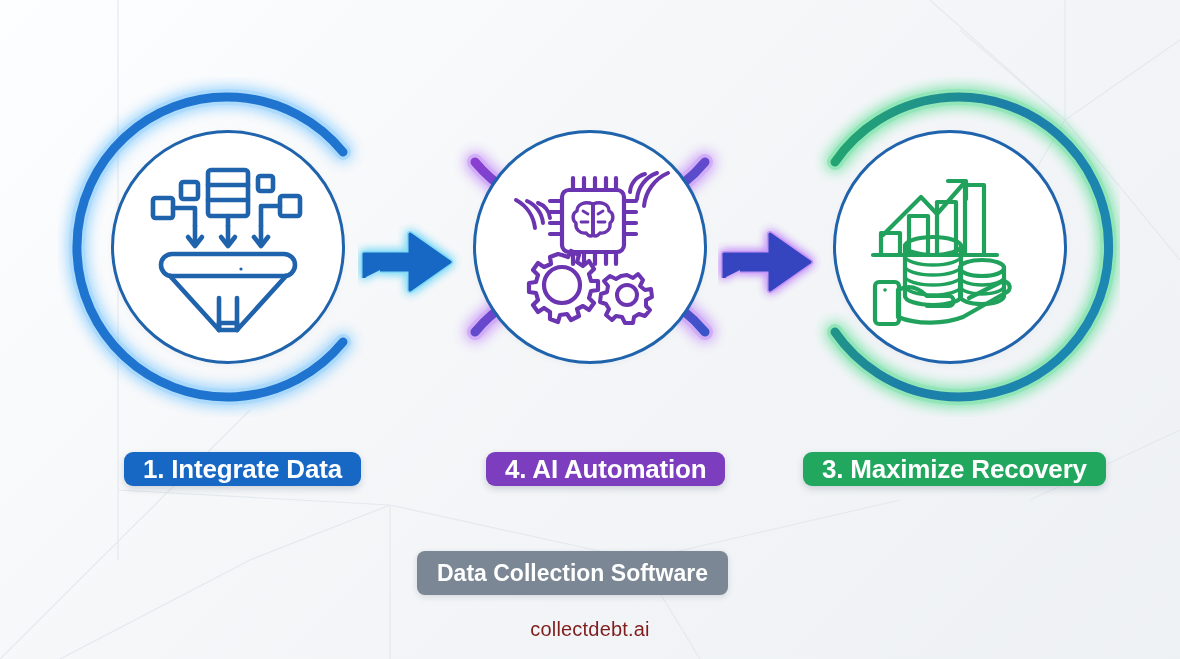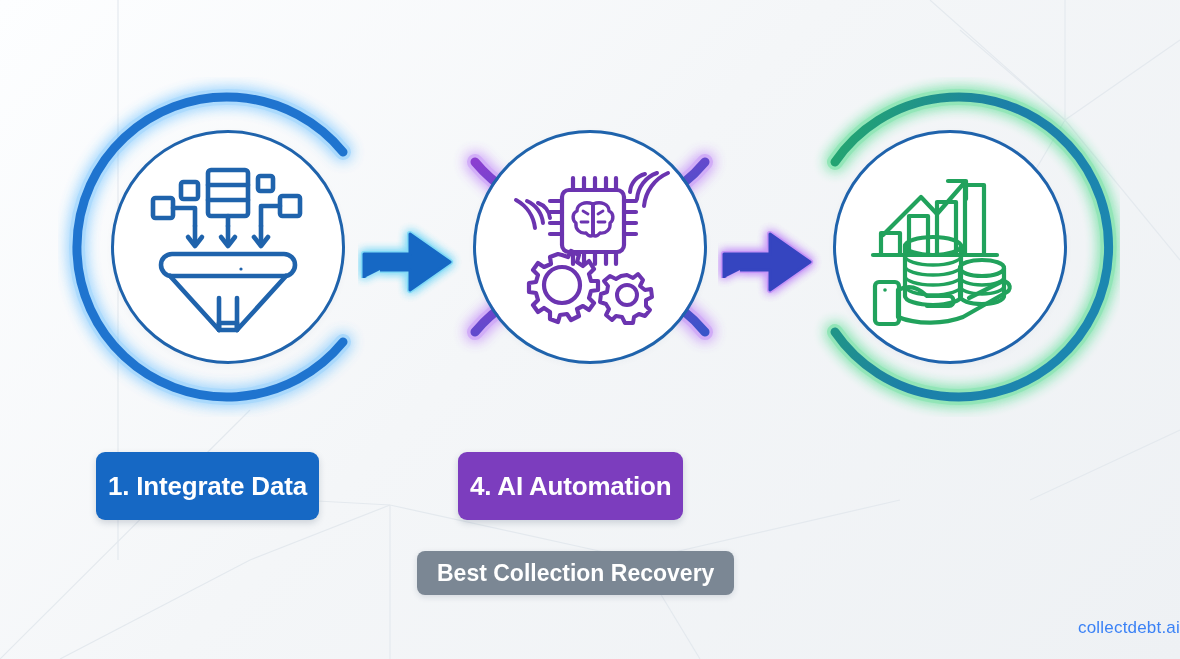--- a/index.html
+++ b/index.html
@@ -86,32 +86,33 @@
     position: absolute;
     width: 120px;
     height: 120px;
   }
   .arrow.a1 { left: 358px; top: 190px; }
   .arrow.a2 { left: 718px; top: 190px; }
 
   
   .label {
     position: absolute;
-    height: 68px;
+    height: 34px;
     border-radius: 9px;
     display: flex;
     align-items: center;
     justify-content: center;
     color: #ffffff;
     font-size: 26px;
     font-weight: bold;
     letter-spacing: -0.2px;
     white-space: nowrap;
-    padding: 0 12px;
+    padding: 0 19px;
     box-shadow: 0 3px 7px rgba(30,50,80,0.18);
+    margin-left: 28px;
   }
   .label.l1 { left: 96px;  top: 452px; background: #1668c4; }
   .label.l2 { left: 458px; top: 452px; background: #7c3dbe; }
   .label.l3 { left: 775px; top: 452px; background: #22a85e; }
 
   
   .footer-badge {
     position: absolute;
     left: 417px;
     top: 551px;
@@ -127,23 +128,23 @@
     padding: 0 20px;
     white-space: nowrap;
     box-shadow: 0 2px 6px rgba(30,50,80,0.14);
   }
 
   .site-url {
     position: absolute;
     left: 0;
     right: 0;
     top: 618px;
-    text-align: right;
-    font-size: 17px;
-    color: #3b82f6;
+    text-align: center;
+    font-size: 20px;
+    color: #7f1d1d;
     letter-spacing: 0.2px;
   }
 </style>
 </head>
 <body>
 
 <svg id="bg-pattern" viewBox="0 0 1180 659" preserveAspectRatio="none">
   <g stroke="#e4e9ee" stroke-width="1.2" fill="none">
     <path d="M 118 -20 L 118 560"></path>
     <path d="M 390 505 L 390 659"></path>
@@ -407,17 +408,18 @@
         <path d="M 33 128 L 33 155 C 52 163 80 162 98 155 L 142 130 C 148 126 143 117 136 120 L 104 136"></path>
 
         <rect x="10" y="120" width="24" height="42" rx="4"></rect>
         <circle cx="20" cy="128" r="1.8" fill="#21a25c" stroke="none"></circle>
       </svg>
     </div>
   </div>
 
   <div class="label l1">1. Integrate Data</div>
   <div class="label l2">4. AI Automation</div>
-
-  <div class="footer-badge">Best Collection Recovery</div>
+  <div class="label l3">3. Maximize Recovery</div>
+
+  <div class="footer-badge">Data Collection Software</div>
   <div class="site-url">collectdebt.ai</div>
 
 </div>
 
 </body></html>

